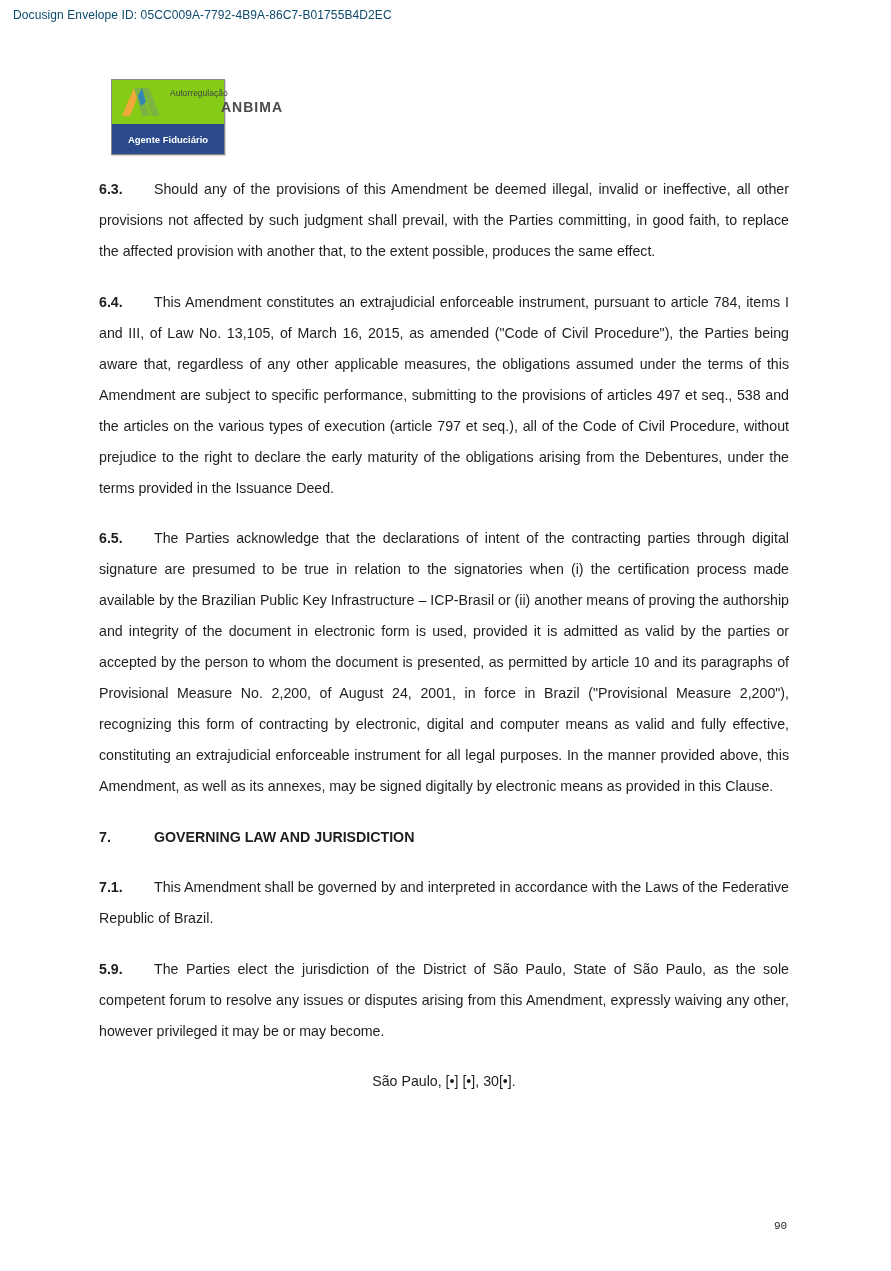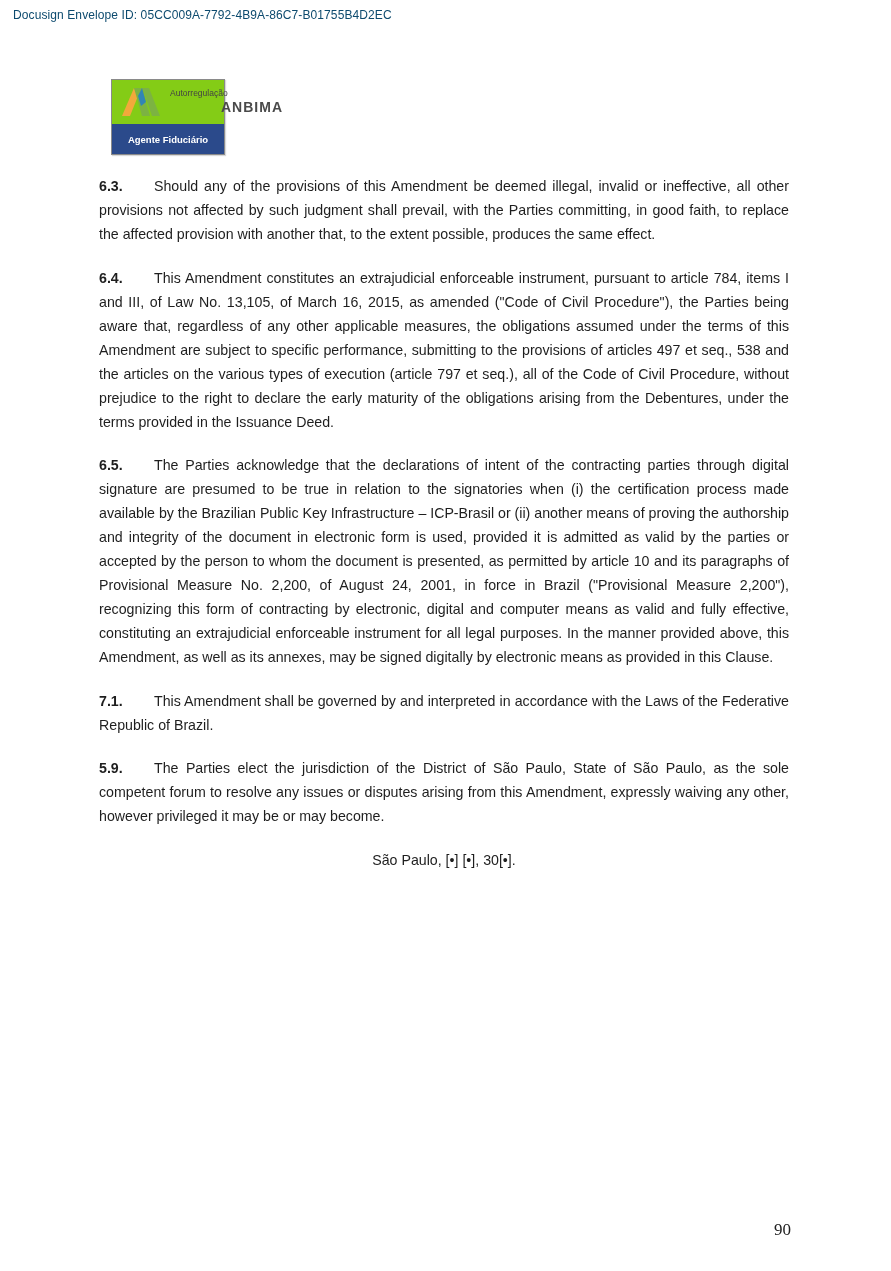--- a/index.html
+++ b/index.html
@@ -26,33 +26,33 @@
       color: #4a4a4a; letter-spacing: 1px; margin-left: 37px;
     }
     .logo-band {
       position: absolute; left: 0; bottom: 0; width: 100%; height: 30px;
       background: #2b4a8b; color: #fff;
       font-family: "Liberation Sans", sans-serif; font-size: 9.5px; font-weight: bold;
       display: flex; align-items: center; justify-content: center; text-align: right;
     }
     .content {
       position: absolute; left: 99px; top: 174px; width: 690px;
-      font-family: "Liberation Sans", sans-serif; font-size: 14.2px; line-height: 24px;
+      font-family: "Liberation Sans", sans-serif; font-size: 14.2px; line-height: 31px;
       color: #1e1e1e;
     }
     .para { text-align: justify; margin: 0 0 19.5px 0; }
     .num { font-weight: bold; display: inline-block; width: 55px; }
     .u { }
     .heading { font-weight: bold; margin: 0 0 19.5px 0; }
     .heading .num { width: 55px; }
     .center { text-align: center; margin: 0 0 19.5px 0; }
     .italic { font-style: italic; }
     .page-number {
       position: absolute; left: 774px; top: 1220px;
-      font-family: Liberation Serif, serif; font-size: 17px; color: #222;
+      font-family: Liberation Mono, monospace; font-size: 11px; color: #222;
     }
   </style>
 </head>
 <body>
 
 <div class="envelope-id">Docusign Envelope ID: 05CC009A-7792-4B9A-86C7-B01755B4D2EC</div>
 
 <div class="logo">
   <div class="logo-top">
     <svg class="logo-mark" viewBox="0 0 38 28">
@@ -74,20 +74,23 @@
   </p>
 
   <p class="para">
     <span class="num">6.4.</span><span>This Amendment constitutes an extrajudicial enforceable instrument, pursuant to article 784, items I and III, of Law No. 13,105, of March 16, 2015, as amended ("</span><span class="u">Code of Civil Procedure</span><span>"), the Parties being aware that, regardless of any other applicable measures, the obligations assumed under the terms of this Amendment are subject to specific performance, submitting to the provisions of articles 497 et seq., 538 and the articles on the various types of execution (article 797 et seq.), all of the Code of Civil Procedure, without prejudice to the right to declare the early maturity of the obligations arising from the Debentures, under the terms provided in the Issuance Deed.</span>
   </p>
 
   <p class="para">
     <span class="num">6.5.</span><span>The Parties acknowledge that the declarations of intent of the contracting parties through digital signature are presumed to be true in relation to the signatories when (i) the certification process made available by the Brazilian Public Key Infrastructure – ICP-Brasil or (ii) another means of proving the authorship and integrity of the document in electronic form is used, provided it is admitted as valid by the parties or accepted by the person to whom the document is presented, as permitted by article 10 and its paragraphs of Provisional Measure No. 2,200, of August 24, 2001, in force in Brazil ("</span><span class="u">Provisional Measure 2,200</span><span>"), recognizing this form of contracting by electronic, digital and computer means as valid and fully effective, constituting an extrajudicial enforceable instrument for all legal purposes. In the manner provided above, this Amendment, as well as its annexes, may be signed digitally by electronic means as provided in this Clause.</span>
   </p>
 
+  <p class="heading">
+    <span class="num">7.</span><span>GOVERNING LAW AND JURISDICTION</span>
+  </p>
 
   <p class="para">
     <span class="num">7.1.</span><span>This Amendment shall be governed by and interpreted in accordance with the Laws of the Federative Republic of Brazil.</span>
   </p>
 
   <p class="para">
     <span class="num">5.9.</span><span>The Parties elect the jurisdiction of the District of São Paulo, State of São Paulo, as the sole competent forum to resolve any issues or disputes arising from this Amendment, expressly waiving any other, however privileged it may be or may become.</span>
   </p>
 
 

